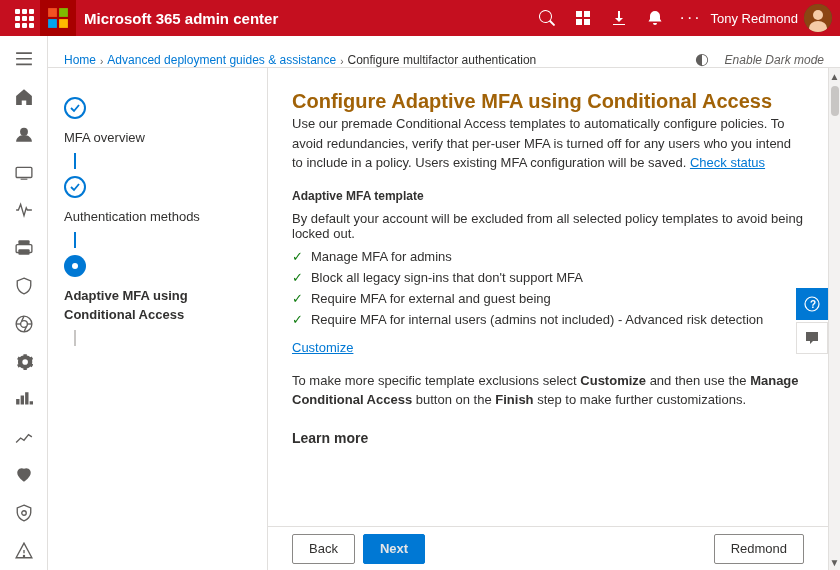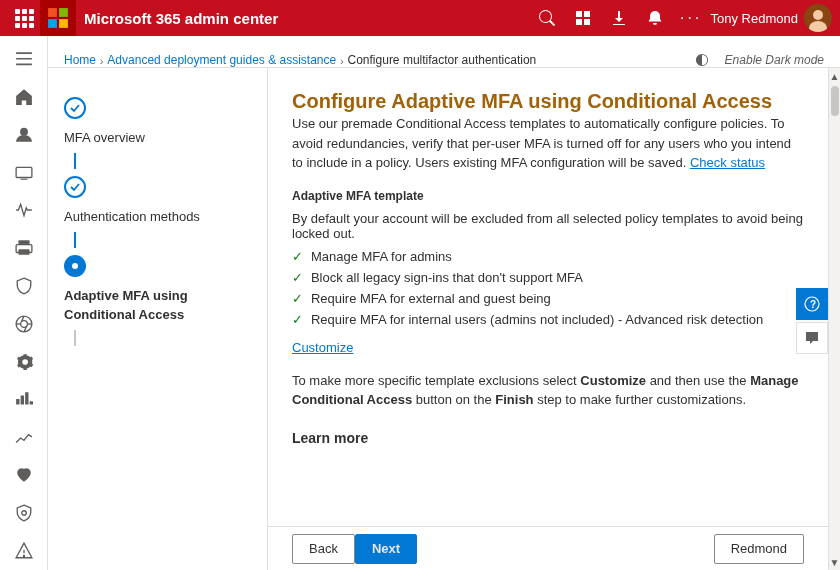--- a/index.html
+++ b/index.html
@@ -71,21 +71,21 @@
     .check-mark { color: #107c10; font-size: 13px; }
 
     .customize-link { color: #0078d4; cursor: pointer; text-decoration: underline; font-size: 13px; margin-bottom: 16px; display: inline-block; }
 
     .promo-text { font-size: 13px; color: #323130; line-height: 1.5; margin-bottom: 20px; }
     .promo-text strong { font-weight: 700; }
 
     .learn-more { font-size: 14px; font-weight: 700; color: #323130; margin-bottom: 12px; }
 
     
-    .footer-bar { height: 44px; background: white; border-top: 1px solid #e1dfdd; display: flex; align-items: center; padding: 0 24px; flex-shrink: 0; }
+    .footer-bar { height: 44px; background: white; border-top: 1px solid #e1dfdd; display: flex; align-items: center; padding: 0 24px; gap: 8px; flex-shrink: 0; }
     .btn { height: 30px; padding: 0 16px; border-radius: 2px; font-size: 13px; cursor: pointer; border: 1px solid #8a8886; background: white; color: #323130; font-family: inherit; }
     .btn-primary { background: #0078d4; color: #e5e5e5; border-color: #0078d4; font-weight: 600; }
     .btn-cancel { margin-left: auto; }
 
     
     .scroll-indicator { width: 12px; background: #f3f2f1; border-left: 1px solid #e1dfdd; display: flex; flex-direction: column; }
     .scroll-up { height: 16px; display: flex; align-items: center; justify-content: center; color: #605e5c; font-size: 10px; cursor: pointer; }
     .scroll-down { height: 16px; display: flex; align-items: center; justify-content: center; color: #605e5c; font-size: 10px; cursor: pointer; margin-top: auto; }
 
     

